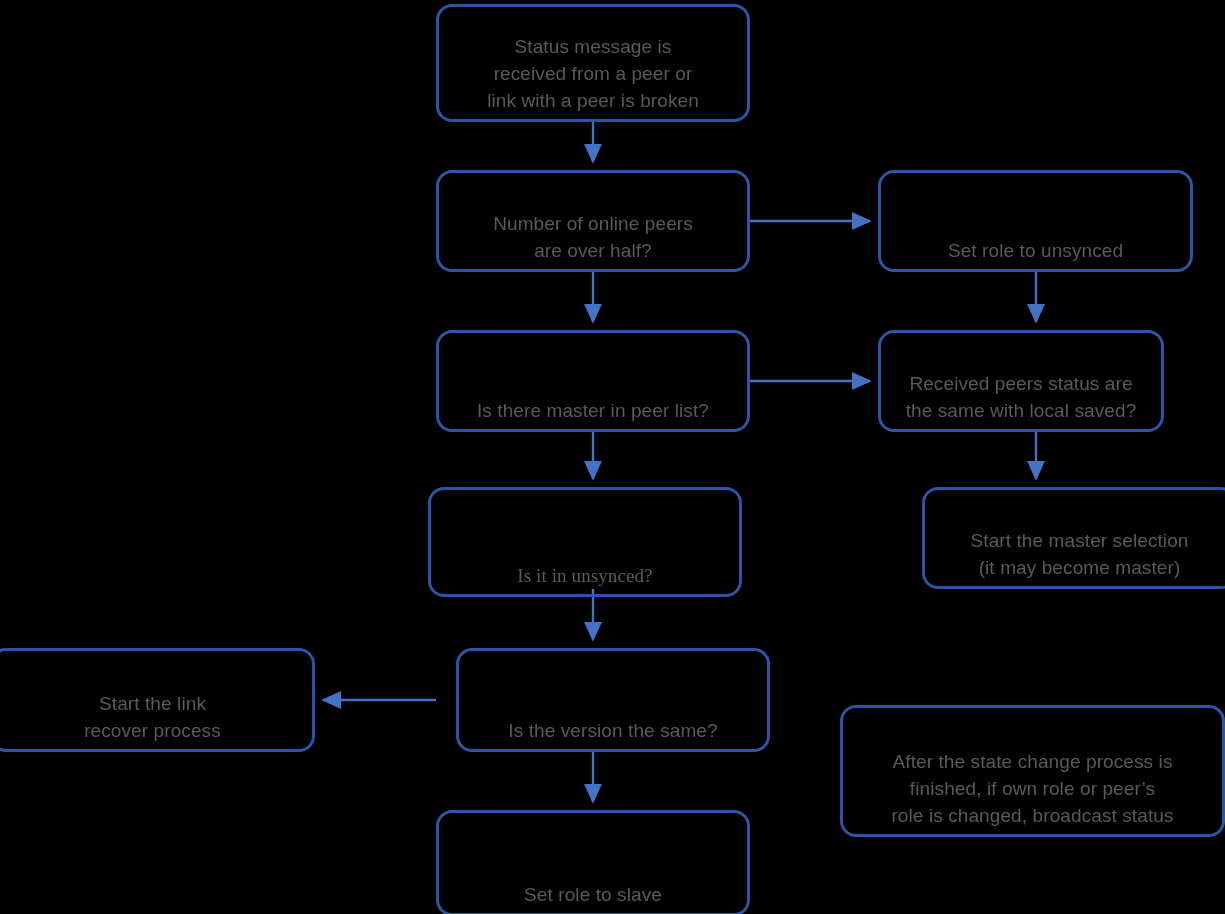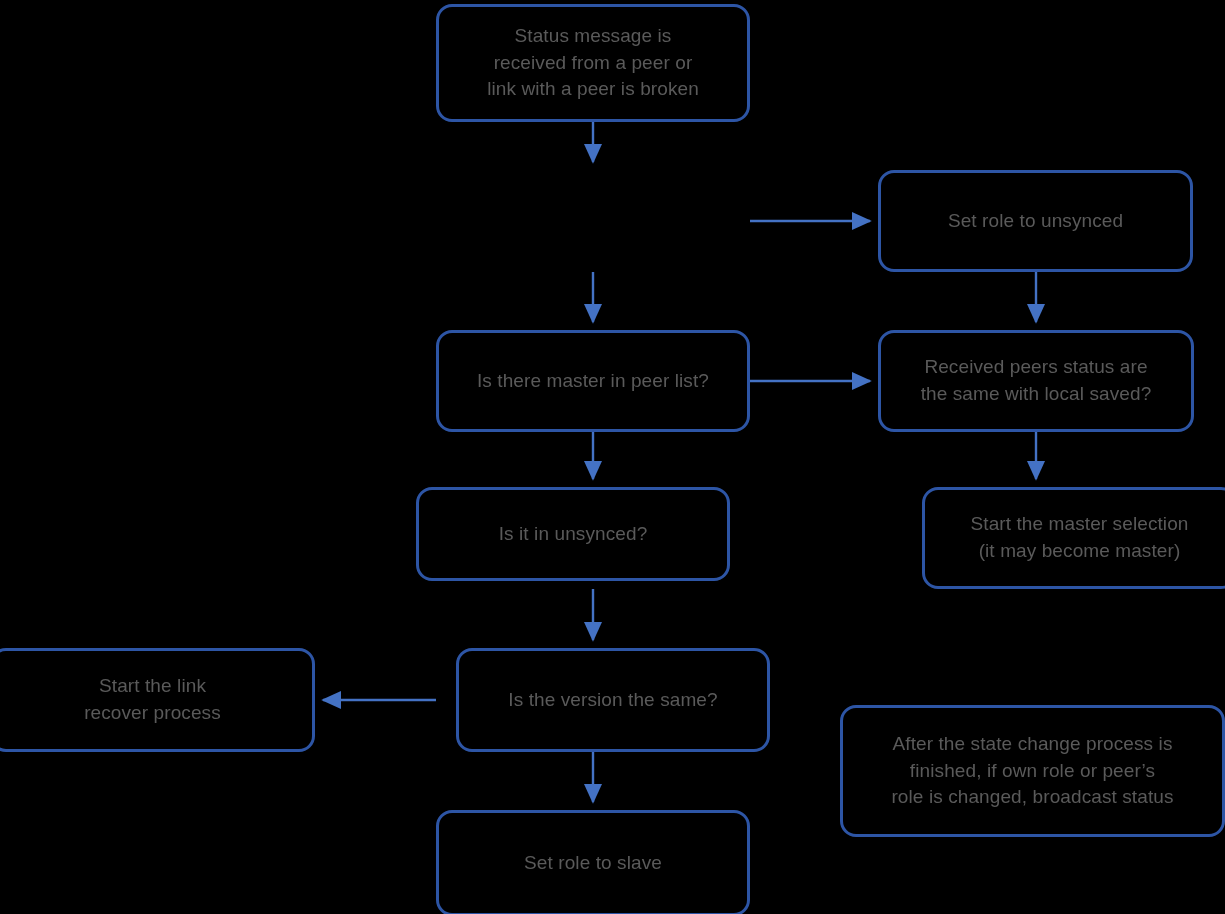--- a/index.html
+++ b/index.html
@@ -17,21 +17,21 @@
     background: #000000;
     overflow: hidden;
   }
   .node {
     position: absolute;
     box-sizing: border-box;
     border: 3px solid #2d55a5;
     border-radius: 16px;
     background: transparent;
     display: flex;
-    align-items: center;
+    align-items: flex-end;
     justify-content: center;
     text-align: center;
     color: #5a5a5a;
     font-size: 19px;
     line-height: 1.42;
     letter-spacing: 0.1px;
     padding: 4px 12px;
     white-space: pre-line;
   }
   .node-label {
@@ -103,35 +103,39 @@
       <line x1="593" y1="752" x2="593" y2="802" stroke="#4472c4" stroke-width="2.4" marker-end="url(#arrowhead)"></line>
     </g>
   </svg>
 
   <div class="node" style="left:436px; top:4px; width:314px; height:118px;">
     <span class="node-label">Status message is
 received from a peer or
 link with a peer is broken</span>
   </div>
 
+  <div class="node" style="left:436px; top:170px; width:314px; height:102px;">
+    <span class="node-label">Number of online peers
+are over half?</span>
+  </div>
 
   <div class="node" style="left:436px; top:330px; width:314px; height:102px;">
     <span class="node-label">Is there master in peer list?</span>
   </div>
 
   <div class="node" style="left:878px; top:170px; width:315px; height:102px;">
     <span class="node-label">Set role to unsynced</span>
   </div>
 
-  <div class="node" style="left:878px; top:330px; width:316px; height:102px;">
+  <div class="node" style="left:878px; top:330px; width:286px; height:102px;">
     <span class="node-label">Received peers status are
 the same with local saved?</span>
   </div>
 
-  <div class="node" style="left:416px; top:487px; width:314px; height:94px;">
+  <div class="node" style="left:428px; top:487px; width:314px; height:110px;font-family:Liberation Serif, serif;">
     <span class="node-label">Is it in unsynced?</span>
   </div>
 
   <div class="node" style="left:878px; top:487px; width:315px; height:102px;margin-left:44px;">
     <span class="node-label">Start the master selection
 (it may become master)</span>
   </div>
 
   <div class="node" style="left:-10px; top:648px; width:325px; height:104px;">
     <span class="node-label">Start the link

